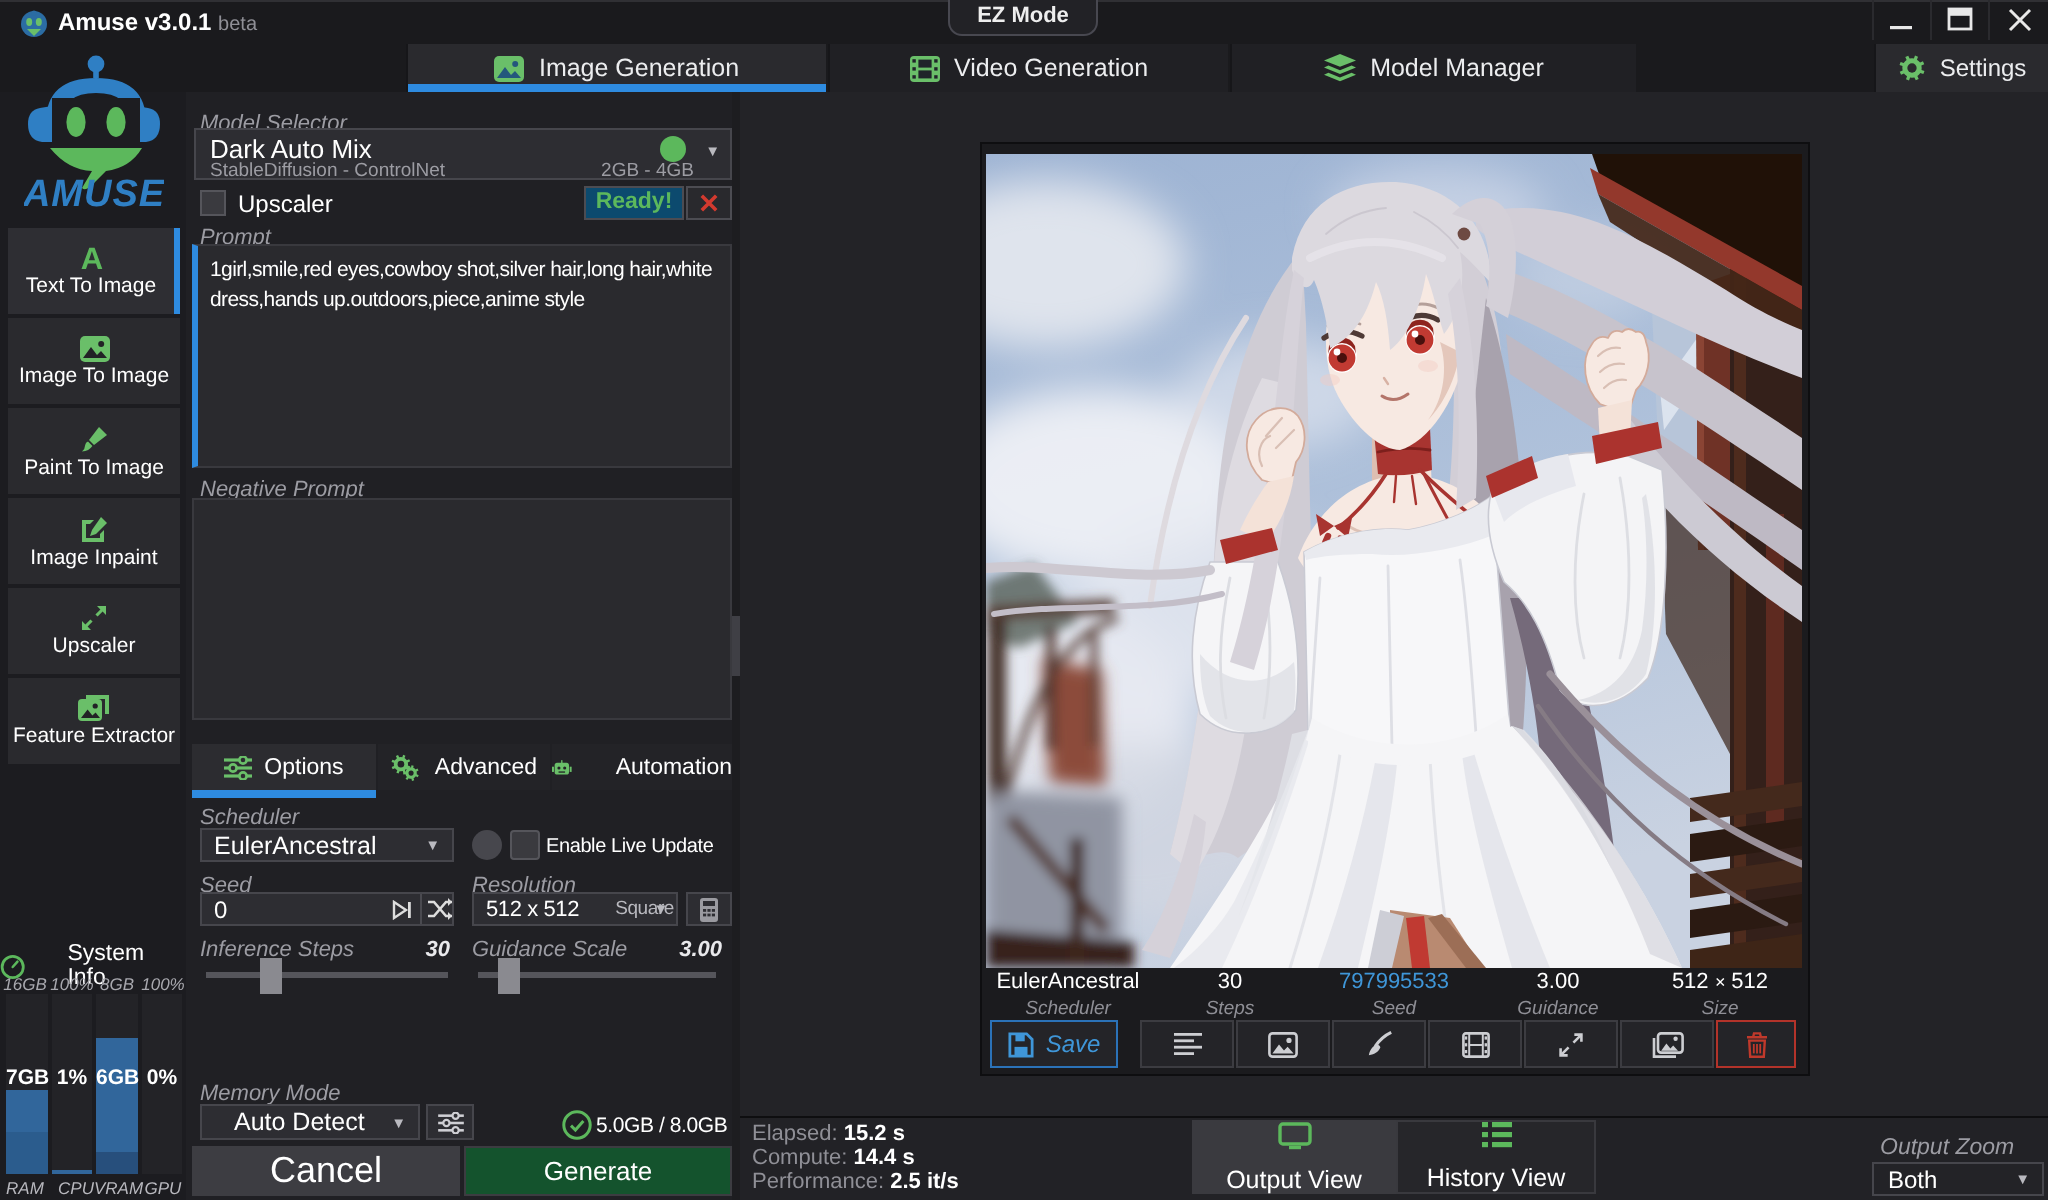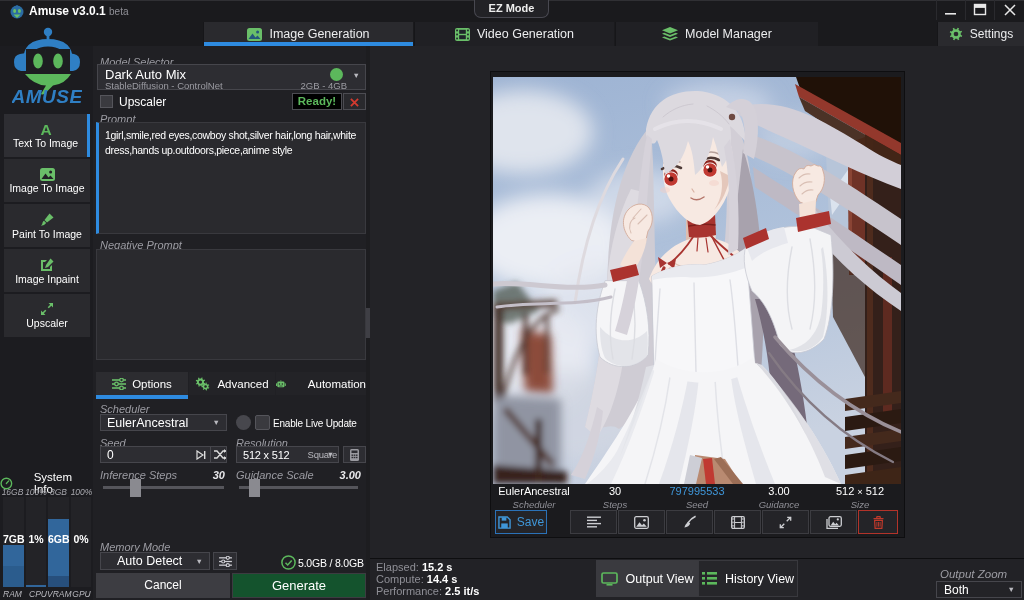--- a/index.html
+++ b/index.html
@@ -33,21 +33,21 @@
   .sld { position:absolute; height:3px; background:#55555b; }
   .thumb { position:absolute; width:11px; height:18px; background:#8a8a90; }
   .val { position:absolute; font-style:italic; color:#e9e9ec; font-size:11px; font-weight:bold; }
 
   
   #imgpanel { left:490px; top:71px; width:415px; height:467px; background:#1b1b1e; border:1px solid #0e0e10; }
   .tbtn { position:absolute; top:510px; height:24px; background:#242428; border:1px solid #3c3c41; display:flex; align-items:center; justify-content:center; }
   .inf { position:absolute; top:485px; width:82px; text-align:center; color:#fff; font-size:11px; }
   .infl { position:absolute; top:499px; width:82px; text-align:center; color:#8f8f96; font-size:9.5px; font-style:italic; }
   #botbar { left:370px; top:558px; width:654px; height:42px; background:#222226; border-top:1px solid #0e0e10; }
-  .vbtn { position:absolute; height:37px; display:flex; align-items:center; justify-content:center; gap:8px; color:#fff; font-size:12.5px; }
+  .vbtn { position:absolute; height:37px; display:flex; align-items:center; justify-content:center; gap:8px; color:#fff; font-size:12.5px;flex-direction:column; }
 </style>
 </head>
 <body>
 <div id="app">
 
   <div class="abs" id="titlebar"></div>
   <svg class="abs" style="left:9px;top:5px;" width="16" height="15" viewBox="0 0 16 15">
     <circle cx="8" cy="7" r="6.5" fill="#2b6ca3"></circle>
     <circle cx="8" cy="1.5" r="1.2" fill="#2b6ca3"></circle>
     <ellipse cx="5.6" cy="6" rx="1.5" ry="2" fill="#6abf69"></ellipse>
@@ -149,20 +149,29 @@
       </svg>
     <span>Image Inpaint</span>
   </div>
   <div class="abs sbtn" style="top:294px;">
     <svg width="14" height="14" viewBox="0 0 14 14">
         <path d="M8.5 1 L13 1 L13 5.5 L11.3 3.8 L8.8 6.3 L7.7 5.2 L10.2 2.7 Z" fill="#6abf69"></path>
         <path d="M5.5 13 L1 13 L1 8.5 L2.7 10.2 L5.2 7.7 L6.3 8.8 L3.8 11.3 Z" fill="#6abf69"></path>
       </svg>
     <span>Upscaler</span>
   </div>
+  <div class="abs sbtn" style="top:339px;">
+    <svg width="16" height="14" viewBox="0 0 16 14">
+        <rect x="0" y="2.5" width="12" height="11" rx="2" fill="#6abf69"></rect>
+        <path d="M4 0.5 L15.5 0.5 L15.5 10 L13.5 10 L13.5 2.5 L4 2.5 Z" fill="#6abf69"></path>
+        <circle cx="8.6" cy="6" r="1.3" fill="#222226"></circle>
+        <path d="M1.5 12 L4.8 7.8 L7.2 10.8 L8.8 9.2 L11 12 Z" fill="#222226"></path>
+      </svg>
+    <span>Feature Extractor</span>
+  </div>
 
   <div class="abs" style="left:0;top:471px;width:93px;display:flex;align-items:center;justify-content:center;gap:21px;color:#fff;font-size:11.5px;">
     <svg width="13" height="13" viewBox="0 0 24 24">
         <circle cx="12" cy="12" r="10" fill="none" stroke="#5cb85c" stroke-width="2.6"></circle>
         <path d="M12 12 L16.5 7" stroke="#5cb85c" stroke-width="2.4" stroke-linecap="round"></path>
       </svg>
     <span>System Info</span>
   </div>
   <div class="abs" style="left:0;top:487px;width:93px;display:flex;color:#a8a8ae;font-size:8.5px;font-style:italic;">
     <span style="width:25px;text-align:center;">16GB</span>
@@ -196,21 +205,21 @@
   <div class="abs" style="left:97px;top:64px;width:269px;height:26px;background:#2d2d32;border:1px solid #46464c;">
     <div style="position:absolute;left:7px;top:2px;color:#fff;font-size:13px;">Dark Auto Mix</div>
     <div style="position:absolute;left:7px;top:15px;color:#9c9ca3;font-size:9.5px;">StableDiffusion - ControlNet</div>
     <div style="position:absolute;right:18px;top:15px;color:#9c9ca3;font-size:9.5px;">2GB - 4GB</div>
     <div style="position:absolute;right:22px;top:3px;width:13px;height:13px;border-radius:50%;background:#5cb85c;"></div>
     <div style="position:absolute;right:5px;top:6px;" class="chev">▼</div>
   </div>
 
   <div class="abs" style="left:100px;top:95px;width:13px;height:13px;background:#3a3a3f;border:1px solid #55555b;"></div>
   <div class="abs" style="left:119px;top:95px;color:#fff;font-size:12px;">Upscaler</div>
-  <div class="abs" style="left:292px;top:93px;width:50px;height:17px;background:#000000;border:1px solid #4c4c52;color:#5cb85c;font-weight:bold;font-size:11.5px;text-align:center;line-height:15px;">Ready!</div>
+  <div class="abs" style="left:292px;top:93px;width:50px;height:17px;background:#0c4a6e;border:1px solid #4c4c52;color:#5cb85c;font-weight:bold;font-size:11.5px;text-align:center;line-height:15px;">Ready!</div>
   <div class="abs" style="left:343px;top:93px;width:23px;height:17px;background:#29292d;border:1px solid #4c4c52;text-align:center;line-height:15px;"><svg width="9" height="9" viewBox="0 0 10 10">
         <path d="M1 1 L9 9 M9 1 L1 9" stroke="#d33a2f" stroke-width="2"></path>
       </svg></div>
 
   <div class="lbl" style="left:100px;top:113px;">Prompt</div>
   <div class="abs" style="left:96px;top:122px;width:270px;height:112px;background:#2a2a2e;border:1px solid #39393e;border-left:3px solid #2e8be0;color:#fff;font-size:10.5px;line-height:1.4;padding:5px 6px;letter-spacing:-0.3px;">1girl,smile,red eyes,cowboy shot,silver hair,long hair,white dress,hands up.outdoors,piece,anime style</div>
   <div class="lbl" style="left:100px;top:239px;">Negative Prompt</div>
   <div class="abs" style="left:96px;top:249px;width:270px;height:111px;background:#2a2a2e;border:1px solid #39393e;"></div>
 
   <div class="abs" style="left:96px;top:372px;width:92px;height:23px;background:#2c2c30;display:flex;align-items:center;justify-content:center;gap:6px;color:#fff;font-size:11.5px;">
@@ -311,21 +320,21 @@
       </svg>
   </div>
   <div class="abs" style="left:281px;top:555px;width:14px;height:14px;">
     <svg width="15" height="15" viewBox="0 0 15 15">
         <circle cx="7.5" cy="7.5" r="6.6" fill="none" stroke="#5cb85c" stroke-width="1.5"></circle>
         <path d="M4.5 7.8 L6.7 10 L10.7 5.5" fill="none" stroke="#5cb85c" stroke-width="1.5"></path>
       </svg>
   </div>
   <div class="abs" style="left:298px;top:557px;color:#fff;font-size:10.5px;letter-spacing:-0.2px;">5.0GB / 8.0GB</div>
 
-  <div class="abs" style="left:96px;top:573px;width:134px;height:25px;background:#3d3d42;color:#fff;font-size:12px;text-align:center;line-height:25px;">Cancel</div>
+  <div class="abs" style="left:96px;top:573px;width:134px;height:25px;background:#3d3d42;color:#fff;font-size:18px;text-align:center;line-height:25px;">Cancel</div>
   <div class="abs" style="left:232px;top:573px;width:134px;height:25px;background:#14532d;border:1px solid #3c3c41;color:#fff;font-size:13px;text-align:center;line-height:23px;">Generate</div>
 
   <div class="abs" style="left:366px;top:46px;width:4px;height:554px;background:#1d1d20;"></div>
   <div class="abs" style="left:366px;top:308px;width:4px;height:30px;background:#3f3f45;"></div>
 
   <div class="abs" id="imgpanel"></div>
   <div class="abs" id="anime" style="left:493px;top:77px;width:408px;height:407px;background:#b2c2da;">
   <svg width="408" height="407" viewBox="0 0 408 407">
     <defs>
       <linearGradient id="sky" x1="0" y1="0" x2="0.25" y2="1">
@@ -510,21 +519,21 @@
     <div class="infl" style="left:493px;">Scheduler</div>
   <div class="inf" style="left:574px;">30</div>
     <div class="infl" style="left:574px;">Steps</div>
   <div class="inf" style="left:656px;color:#3f96d8;">797995533</div>
     <div class="infl" style="left:656px;">Seed</div>
   <div class="inf" style="left:738px;">3.00</div>
     <div class="infl" style="left:738px;">Guidance</div>
   <div class="inf" style="left:819px;">512 <span style="font-size:9px;font-style:italic;">×</span> 512</div>
     <div class="infl" style="left:819px;">Size</div>
 
-  <div class="tbtn" style="left:495px;width:52px;border-color:#2b72b8;color:#3f96d8;font-size:12px;gap:6px;">
+  <div class="tbtn" style="left:495px;width:64px;border-color:#2b72b8;color:#3f96d8;font-size:12px;gap:6px;font-style:italic;">
     <svg width="13" height="13" viewBox="0 0 14 14">
         <path d="M1 1 H10 L13 4 V13 H1 Z" fill="none" stroke="#3f96d8" stroke-width="1.5"></path>
         <rect x="4" y="1.5" width="5" height="3.5" fill="#3f96d8"></rect>
         <rect x="3.5" y="8" width="7" height="5" fill="#3f96d8"></rect>
       </svg>
     <span>Save</span>
   </div>
   <div class="tbtn" style="left:570px;width:47px;">
     <svg width="14" height="12" viewBox="0 0 14 12">
         <g stroke="#cdced2" stroke-width="1.4">

